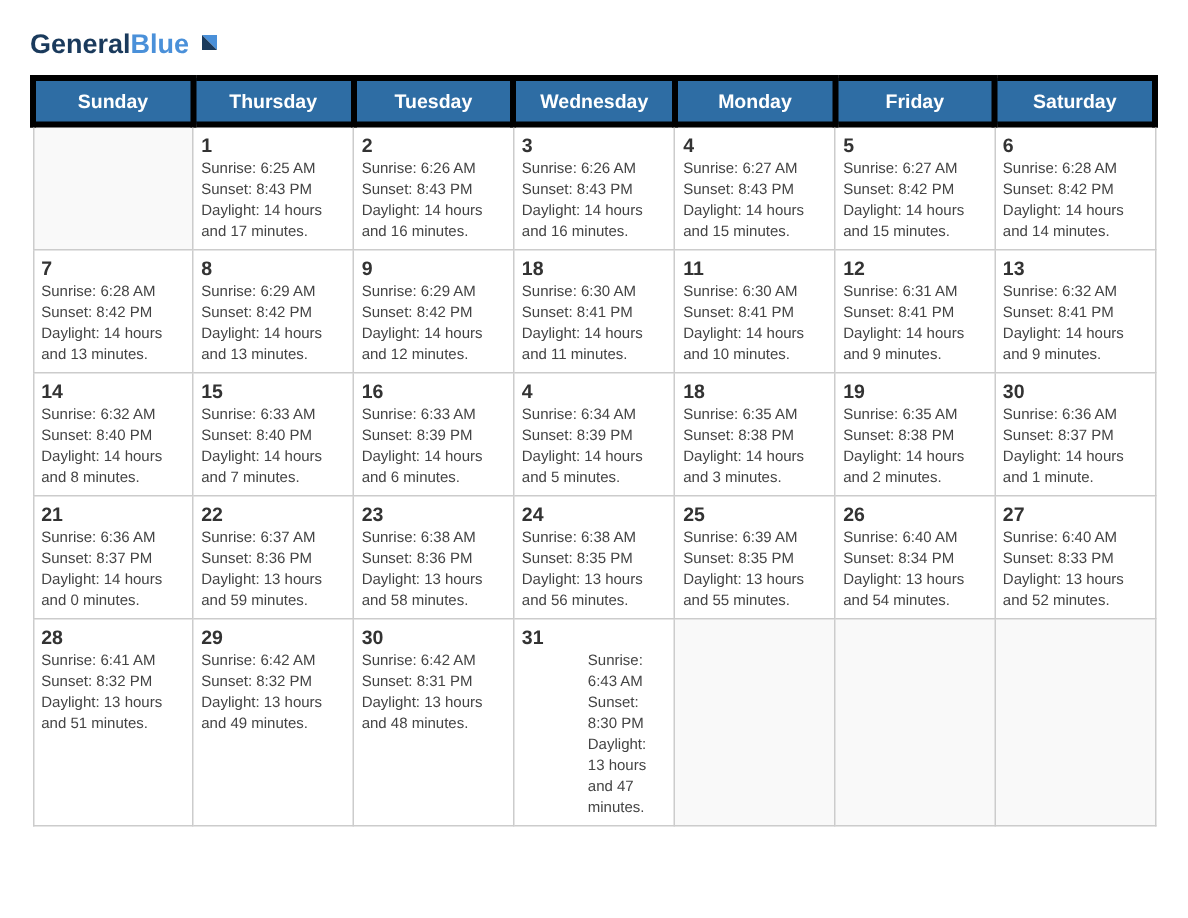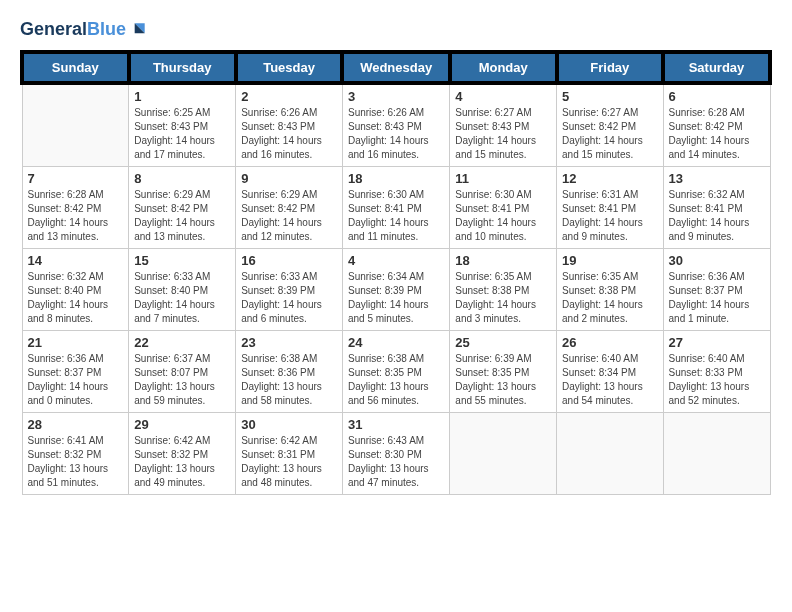--- a/index.html
+++ b/index.html
@@ -267,21 +267,21 @@
         <td>
           <div class="day-number">21</div>
           <div class="day-info" style="white-space: pre-line;">Sunrise: 6:36 AM
 Sunset: 8:37 PM
 Daylight: 14 hours
 and 0 minutes.</div>
         </td>
         <td>
           <div class="day-number">22</div>
           <div class="day-info" style="white-space: pre-line;">Sunrise: 6:37 AM
-Sunset: 8:07 PM
+Sunset: 8:36 PM
 Daylight: 13 hours
 and 59 minutes.</div>
         </td>
         <td>
           <div class="day-number">23</div>
           <div class="day-info" style="white-space: pre-line;">Sunrise: 6:38 AM
 Sunset: 8:36 PM
 Daylight: 13 hours
 and 58 minutes.</div>
         </td>
@@ -331,21 +331,21 @@
         </td>
         <td>
           <div class="day-number">30</div>
           <div class="day-info" style="white-space: pre-line;">Sunrise: 6:42 AM
 Sunset: 8:31 PM
 Daylight: 13 hours
 and 48 minutes.</div>
         </td>
         <td>
           <div class="day-number">31</div>
-          <div class="day-info" style="white-space: pre-line;">Sunrise: 6:43 AM
+          <div class="day-info" style="white-space: pre-line; margin-left: 44px;">Sunrise: 6:43 AM
 Sunset: 8:30 PM
 Daylight: 13 hours
 and 47 minutes.</div>
         </td>
         <td class="empty"></td>
         <td class="empty"></td>
         <td class="empty"></td>
       </tr>
     </tbody>
 </table>

